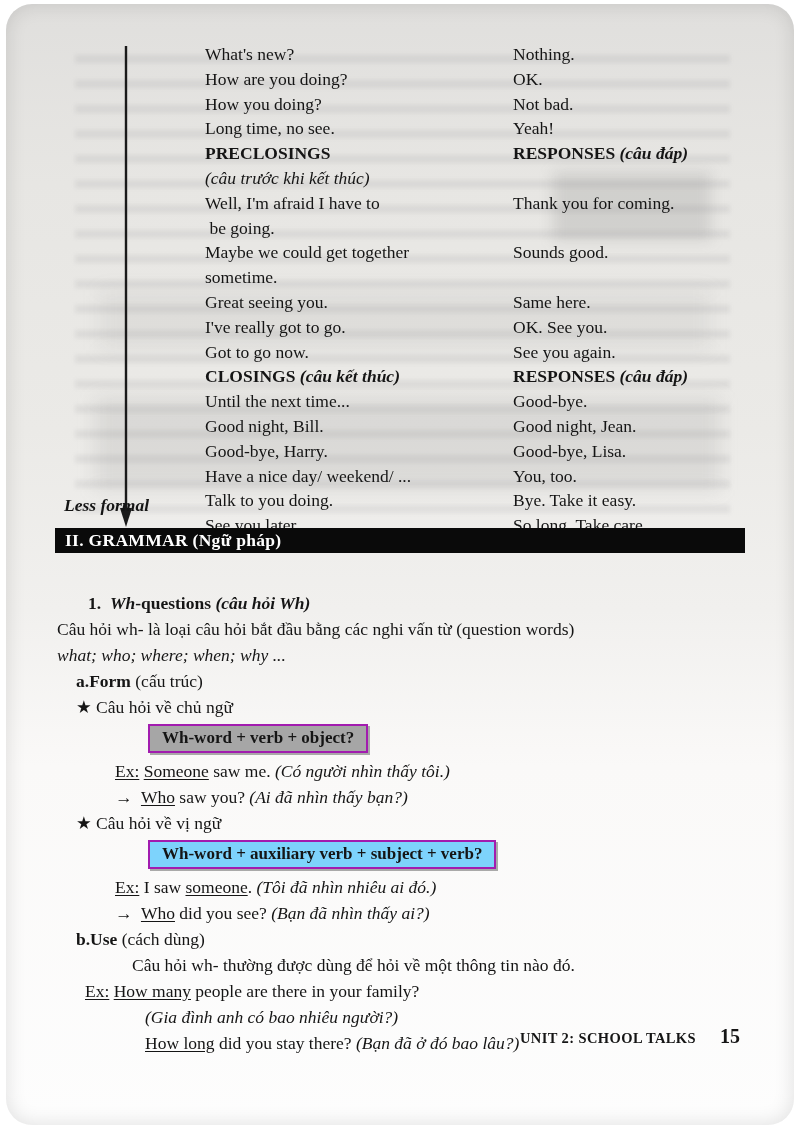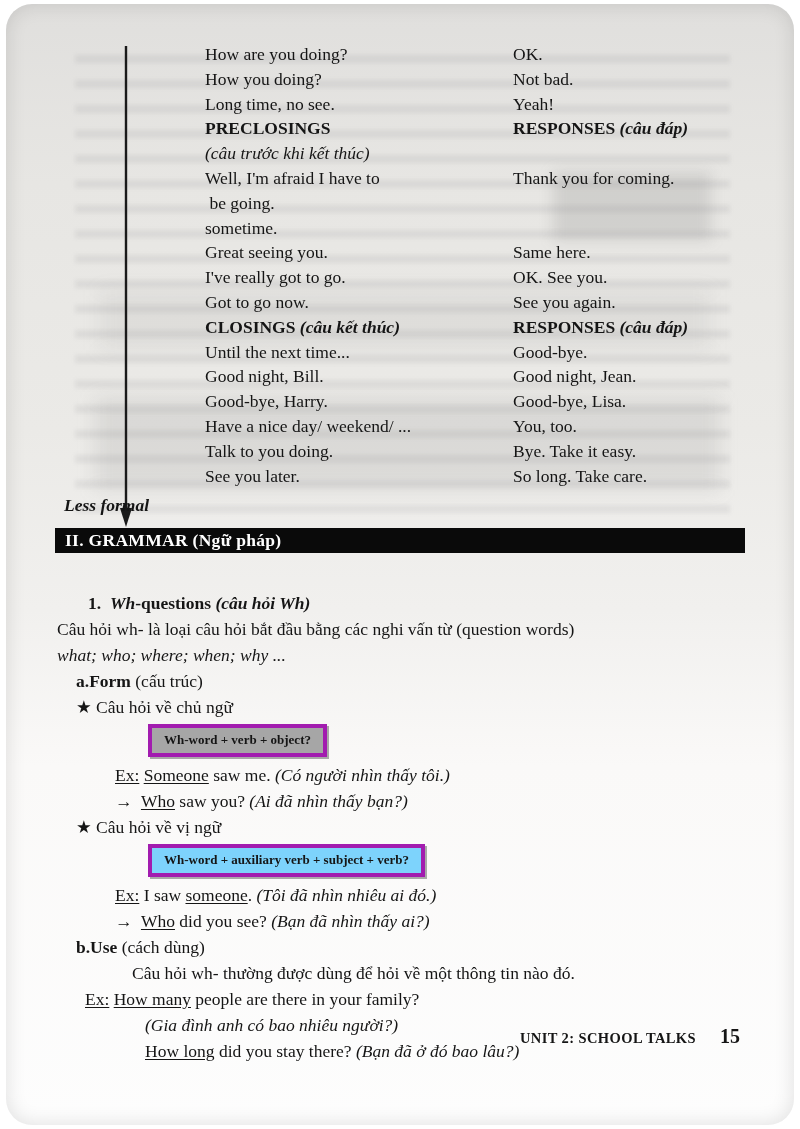--- a/index.html
+++ b/index.html
@@ -40,22 +40,22 @@
   .grammar{position:absolute;left:57px;top:590px;width:692px;z-index:3;}
   .gline{font-size:17.5px;line-height:26px;white-space:pre-wrap;}
   .ind28{margin-left:28px;}
   .ind31{margin-left:31px;}
   .ind43{margin-left:19px;}
   .ind58{margin-left:58px;}
   .ind75{margin-left:75px;}
   .ind88{margin-left:88px;}
   .boxline{margin:4px 0 5px 91px;}
   .formula{
-    display:inline-block;border:4px solid #a21caf;padding:1px 12px 2px;
-    font-size:13px;line-height:22px;box-shadow:2px 2px 0 rgba(70,70,70,0.45);
+    display:inline-block;border:2px solid #a21caf;padding:1px 12px 2px;
+    font-size:17px;line-height:22px;box-shadow:2px 2px 0 rgba(70,70,70,0.45);
   }
   .footer{position:absolute;top:1025px;right:60px;z-index:3;display:flex;align-items:baseline;gap:24px;}
   .unit{font-weight:700;font-size:14.5px;letter-spacing:0.4px;}
   .pagenum{font-weight:700;font-size:20px;}
 </style>
 </head>
 <body>
 
 <div class="page">
   <div class="paper"></div>
@@ -66,20 +66,24 @@
 
   <div class="arrow-wrap">
     <svg width="16" height="482" viewBox="0 0 16 482">
       <line x1="8" y1="0" x2="8" y2="464" stroke="#1a1a1a" stroke-width="2.4"></line>
       <polygon points="2,462 14,462 8,481" fill="#1a1a1a"></polygon>
     </svg>
   </div>
   <div class="less-formal sg-b sg-i">Less formal</div>
 
   <div class="dialogue">
+      <div class="dlg-row">
+        <div class="dlg-cell"><span>What's new?</span></div>
+        <div class="dlg-cell"><span>Nothing.</span></div>
+      </div>
       <div class="dlg-row">
         <div class="dlg-cell"><span>How are you doing?</span></div>
         <div class="dlg-cell"><span>OK.</span></div>
       </div>
       <div class="dlg-row">
         <div class="dlg-cell"><span>How you doing?</span></div>
         <div class="dlg-cell"><span>Not bad.</span></div>
       </div>
       <div class="dlg-row">
         <div class="dlg-cell"><span>Long time, no see.</span></div>
@@ -93,20 +97,24 @@
         <div class="dlg-cell"><span class="sg-i">(câu trước khi kết thúc)</span></div>
         <div class="dlg-cell"></div>
       </div>
       <div class="dlg-row">
         <div class="dlg-cell"><span>Well, I'm afraid I have to</span></div>
         <div class="dlg-cell"><span>Thank you for coming.</span></div>
       </div>
       <div class="dlg-row">
         <div class="dlg-cell"><span> be going.</span></div>
         <div class="dlg-cell"></div>
+      </div>
+      <div class="dlg-row">
+        <div class="dlg-cell"><span>Maybe we could get together</span></div>
+        <div class="dlg-cell"><span>Sounds good.</span></div>
       </div>
       <div class="dlg-row">
         <div class="dlg-cell"><span>sometime.</span></div>
         <div class="dlg-cell"></div>
       </div>
       <div class="dlg-row">
         <div class="dlg-cell"><span>Great seeing you.</span></div>
         <div class="dlg-cell"><span>Same here.</span></div>
       </div>
       <div class="dlg-row">

